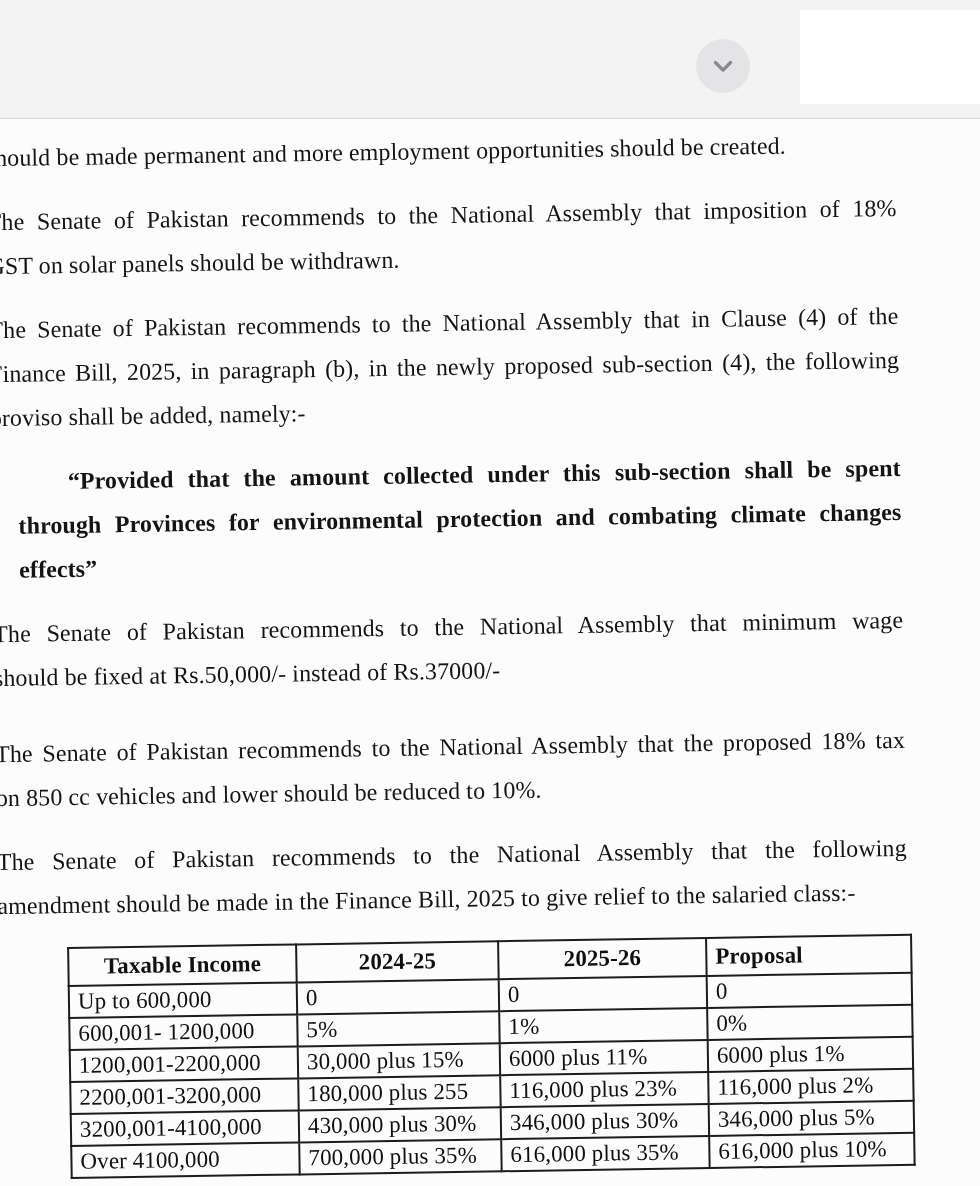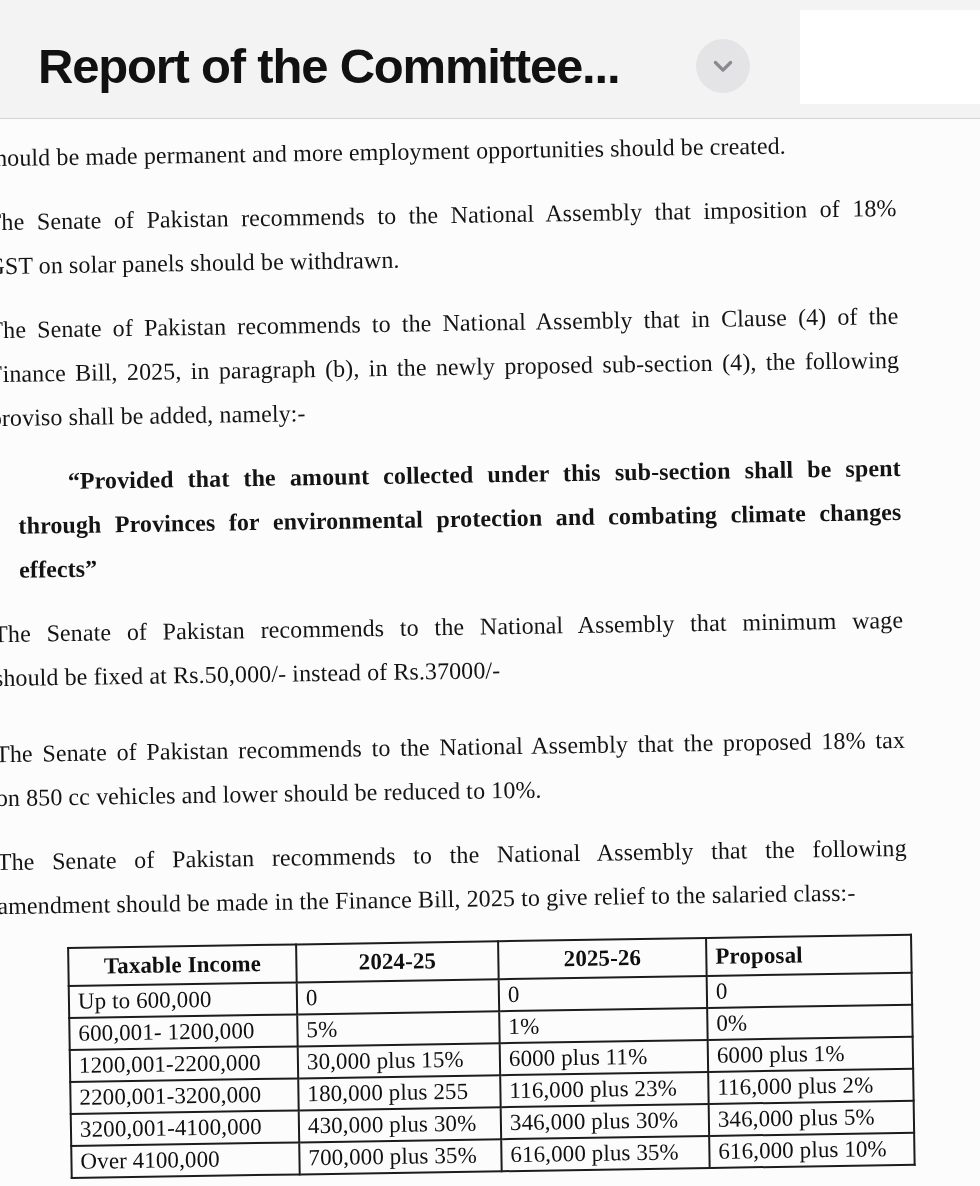--- a/index.html
+++ b/index.html
@@ -84,21 +84,20 @@
     overflow: hidden; white-space: nowrap;
   }
   table.tax th { font-weight: 700; line-height: 32px; padding: 2px 8px; }
   th.c { text-align: center; }
   th.l, td.l { text-align: left; }
 </style>
 </head>
 <body>
 
 <div class="header">
-  <div class="title">Report of the Committee...</div>
   <button class="chevron-btn">
     <span style="display:flex;">
       <svg width="28" height="28" viewBox="0 0 24 24">
         <polyline points="5.5,9 12,15.5 18.5,9" fill="none" stroke="#8a8a8e" stroke-width="2.8" stroke-linecap="round" stroke-linejoin="round"></polyline>
       </svg>
     </span>
   </button>
   <div class="white-panel"></div>
 </div>
 

